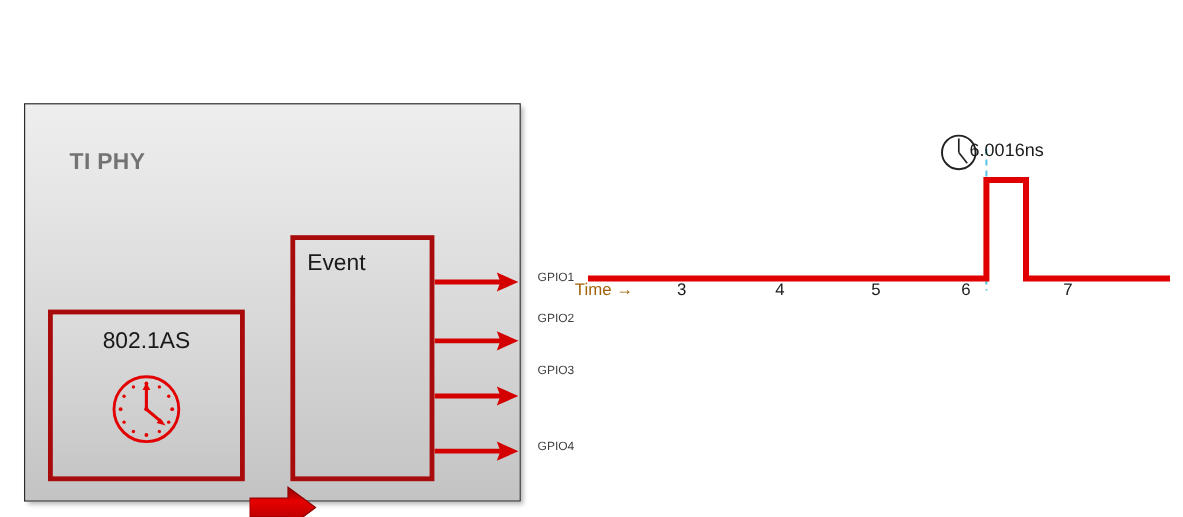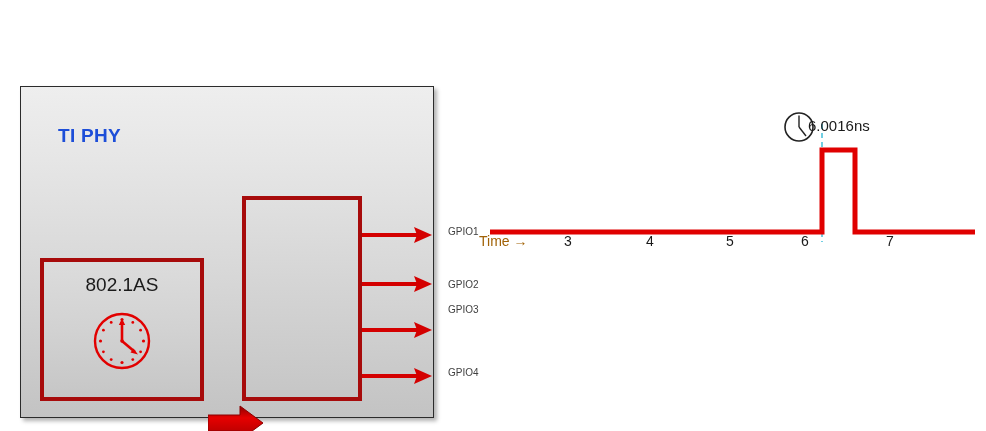--- a/index.html
+++ b/index.html
@@ -32,21 +32,21 @@
     box-shadow: 3px 3px 4px rgba(0,0,0,0.30);
     box-sizing: border-box;
   }
   #phy-title {
     position: absolute;
     left: 38px;
     top: 39px;
     font-size: 19px;
     font-weight: bold;
     letter-spacing: 0.3px;
-    color: #1d4ed8;
+    color: #737373;
     white-space: nowrap;
   }
 
   
   #as-block {
     position: absolute;
     left: 20px;
     top: 172px;
     width: 164px;
     height: 143px;
@@ -205,20 +205,21 @@
           <stop offset="70%" stop-color="#c40000"></stop>
           <stop offset="100%" stop-color="#7d0000"></stop>
         </linearGradient>
       </defs>
       <polygon points="0,11 32,11 32,2 55,19 32,36 32,27 0,27" fill="url(#arrGrad)" stroke="#8c0000" stroke-width="1"></polygon>
     </svg>
   </div>
 
   <div id="eg-block">
     <div id="eg-label">
+      <div>Event</div>
     </div>
   </div>
 
   <div class="gpio-arrow" style="top:140px">
     <svg width="72" height="18" viewBox="0 0 72 18">
       <line x1="0" y1="9" x2="56" y2="9" stroke="#d40000" stroke-width="4"></line>
       <polygon points="70,9 52,1 55,9 52,17" fill="#d40000"></polygon>
     </svg>
   </div>
   <div class="gpio-arrow" style="top:189px">
@@ -234,21 +235,21 @@
     </svg>
   </div>
   <div class="gpio-arrow" style="top:281px">
     <svg width="72" height="18" viewBox="0 0 72 18">
       <line x1="0" y1="9" x2="56" y2="9" stroke="#d40000" stroke-width="4"></line>
       <polygon points="70,9 52,1 55,9 52,17" fill="#d40000"></polygon>
     </svg>
   </div>
 
   <div class="gpio-label" style="top:140px">GPIO1</div>
-  <div class="gpio-label" style="top:193px">GPIO2</div>
+  <div class="gpio-label" style="top:174px">GPIO2</div>
   <div class="gpio-label" style="top:218px">GPIO3</div>
   <div class="gpio-label" style="top:281px">GPIO4</div>
 </div>
 
 <div id="waveform">
 
   <svg id="wave-svg" width="516" height="165" viewBox="0 0 516 165">
 
     <line x1="352" y1="24" x2="352" y2="142" stroke="#4ec3dd" stroke-width="1.6" stroke-dasharray="5,4"></line>
 

